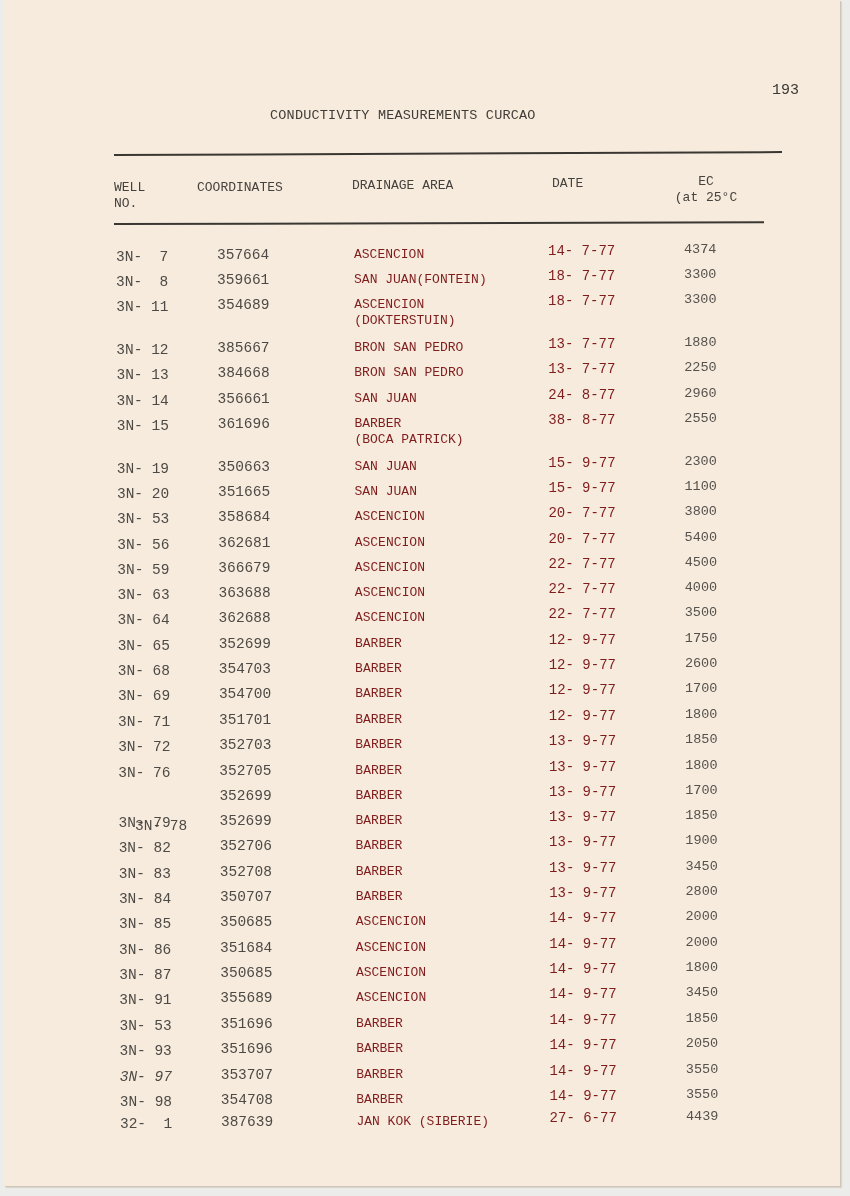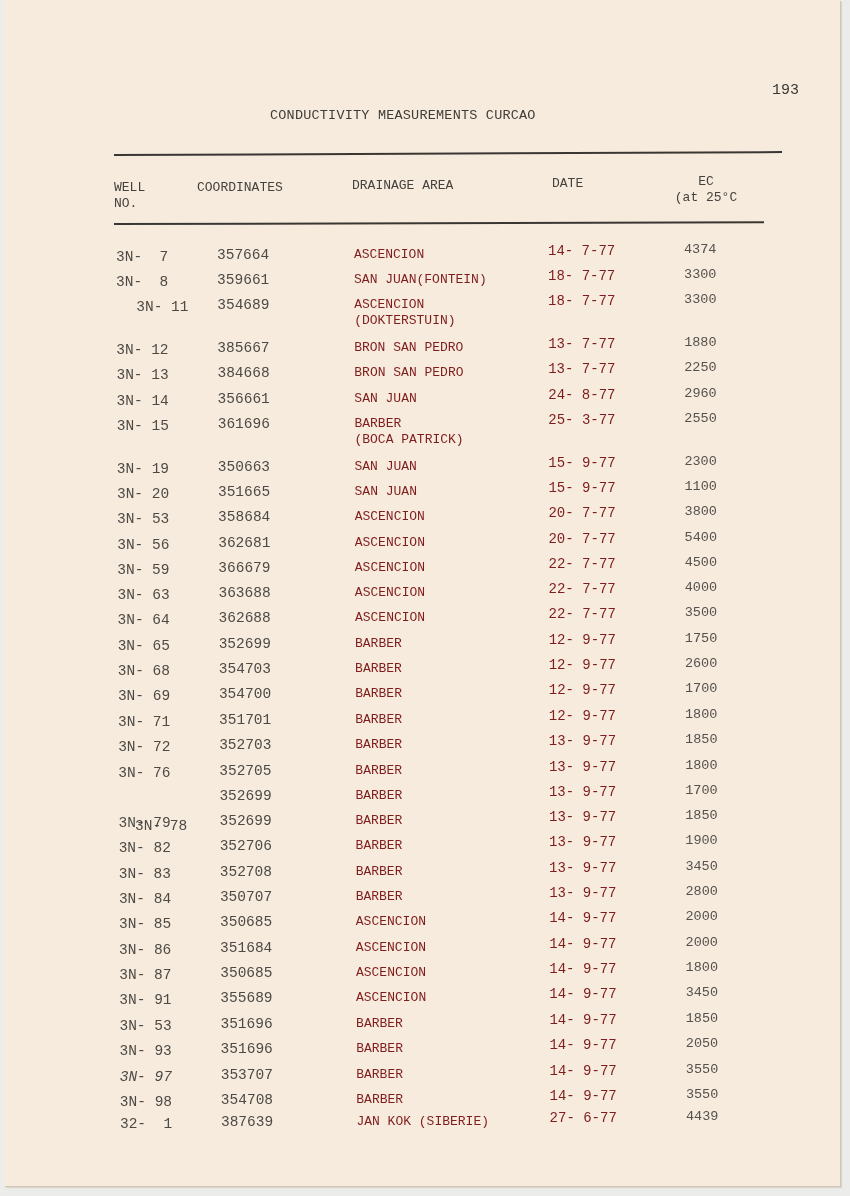--- a/index.html
+++ b/index.html
@@ -101,21 +101,21 @@
         <span class="c-ec" style="left: 680px; top: -3px;">4374</span>
       </div>
       <div class="row" style="top: 269px;">
         <span class="c-well" style="left: 112.12px; top: 5px;">3N-  8</span>
         <span class="c-coord" style="left: 213.12px; top: 3px;">359661</span>
         <span class="c-area" style="left: 350.072px; top: 2px;">SAN JUAN(FONTEIN)</span>
         <span class="c-date" style="left: 544.048px; top: -1px;">18- 7-77</span>
         <span class="c-ec" style="left: 680.06px; top: -3px;">3300</span>
       </div>
       <div class="row" style="top: 294px;">
-        <span class="c-well" style="left: 112.24px; top: 5px; margin-left: 20px;">3N- 11</span>
+        <span class="c-well" style="left: 112.24px; top: 5px;">3N- 11</span>
         <span class="c-coord" style="left: 213.24px; top: 3px;">354689</span>
         <span class="c-area" style="left: 350.144px; top: 2px;">ASCENCION</span>
         <span class="c-date" style="left: 544.096px; top: -1px;">18- 7-77</span>
         <span class="c-ec" style="left: 680.12px; top: -3px;">3300</span>
         <span class="c-area" style="left: 350.144px; top: 18px;">(DOKTERSTUIN)</span>
       </div>
       <div class="row" style="top: 337px;">
         <span class="c-well" style="left: 112.36px; top: 5px;">3N- 12</span>
         <span class="c-coord" style="left: 213.36px; top: 3px;">385667</span>
         <span class="c-area" style="left: 350.216px; top: 2px;">BRON SAN PEDRO</span>
@@ -133,21 +133,21 @@
         <span class="c-well" style="left: 112.6px; top: 5px;">3N- 14</span>
         <span class="c-coord" style="left: 213.6px; top: 3px;">356661</span>
         <span class="c-area" style="left: 350.36px; top: 2px;">SAN JUAN</span>
         <span class="c-date" style="left: 544.24px; top: -1px;">24- 8-77</span>
         <span class="c-ec" style="left: 680.3px; top: -3px;">2960</span>
       </div>
       <div class="row" style="top: 413px;">
         <span class="c-well" style="left: 112.72px; top: 5px;">3N- 15</span>
         <span class="c-coord" style="left: 213.72px; top: 3px;">361696</span>
         <span class="c-area" style="left: 350.432px; top: 2px;">BARBER</span>
-        <span class="c-date" style="left: 544.288px; top: -1px;">25- 3-77</span>
+        <span class="c-date" style="left: 544.288px; top: -1px;">38- 8-77</span>
         <span class="c-ec" style="left: 680.36px; top: -3px;">2550</span>
         <span class="c-area" style="left: 350.432px; top: 18px;">(BOCA PATRICK)</span>
       </div>
       <div class="row" style="top: 456px;">
         <span class="c-well" style="left: 112.84px; top: 5px;">3N- 19</span>
         <span class="c-coord" style="left: 213.84px; top: 3px;">350663</span>
         <span class="c-area" style="left: 350.504px; top: 2px;">SAN JUAN</span>
         <span class="c-date" style="left: 544.336px; top: -1px;">15- 9-77</span>
         <span class="c-ec" style="left: 680.42px; top: -3px;">2300</span>
       </div>

